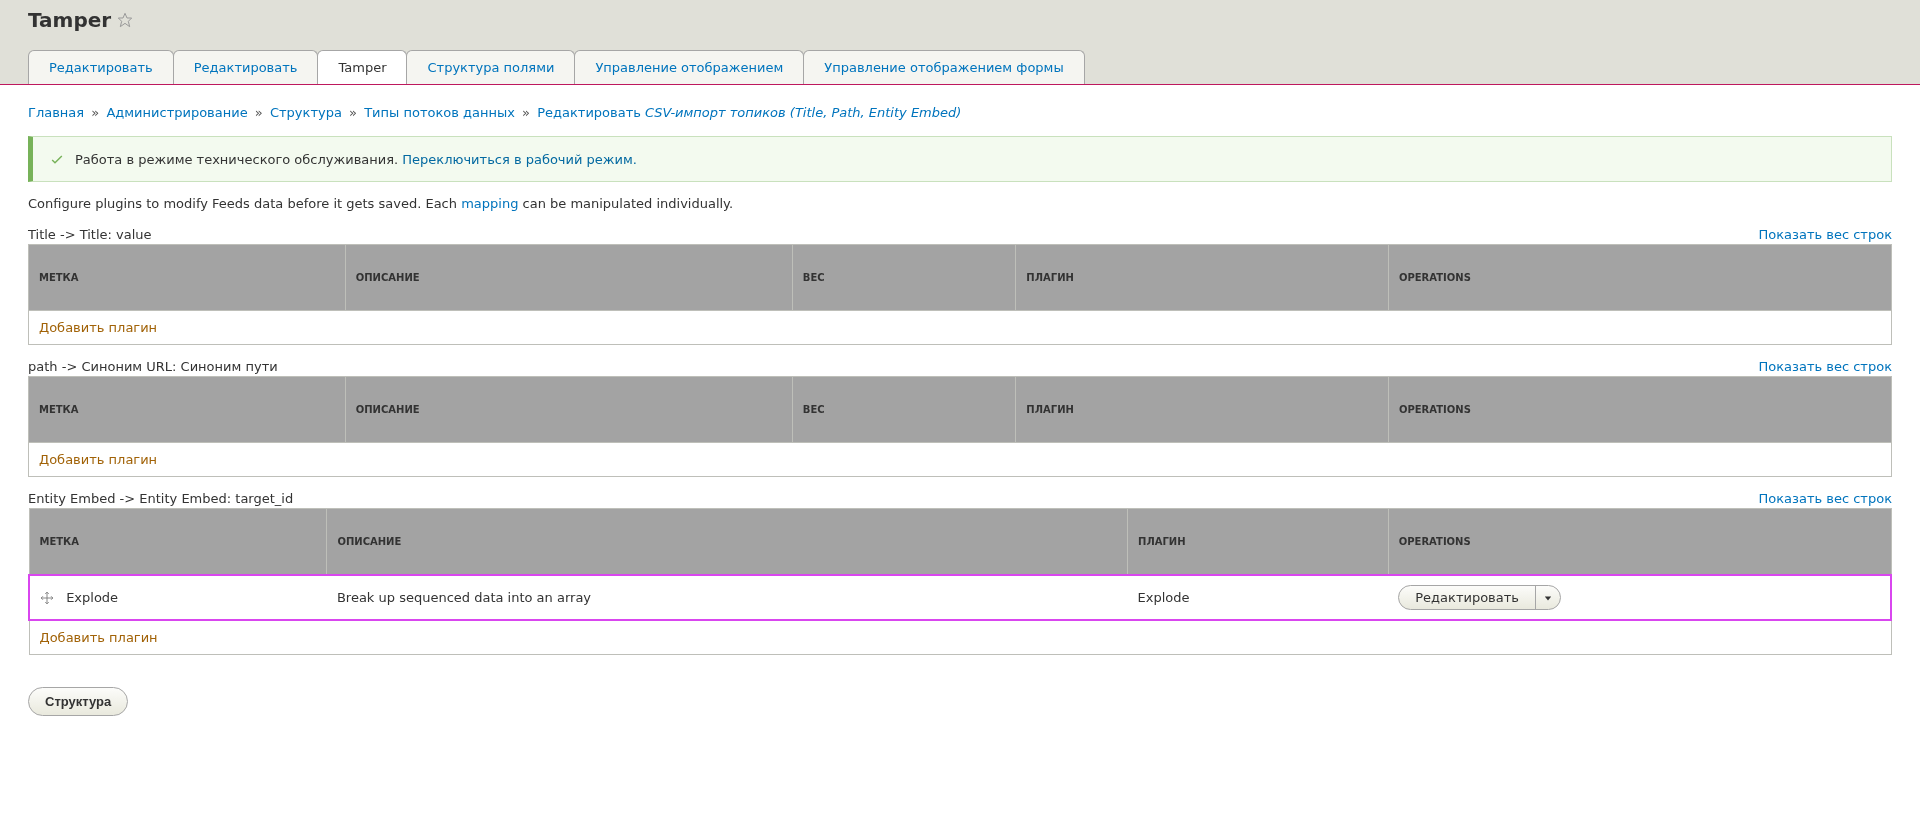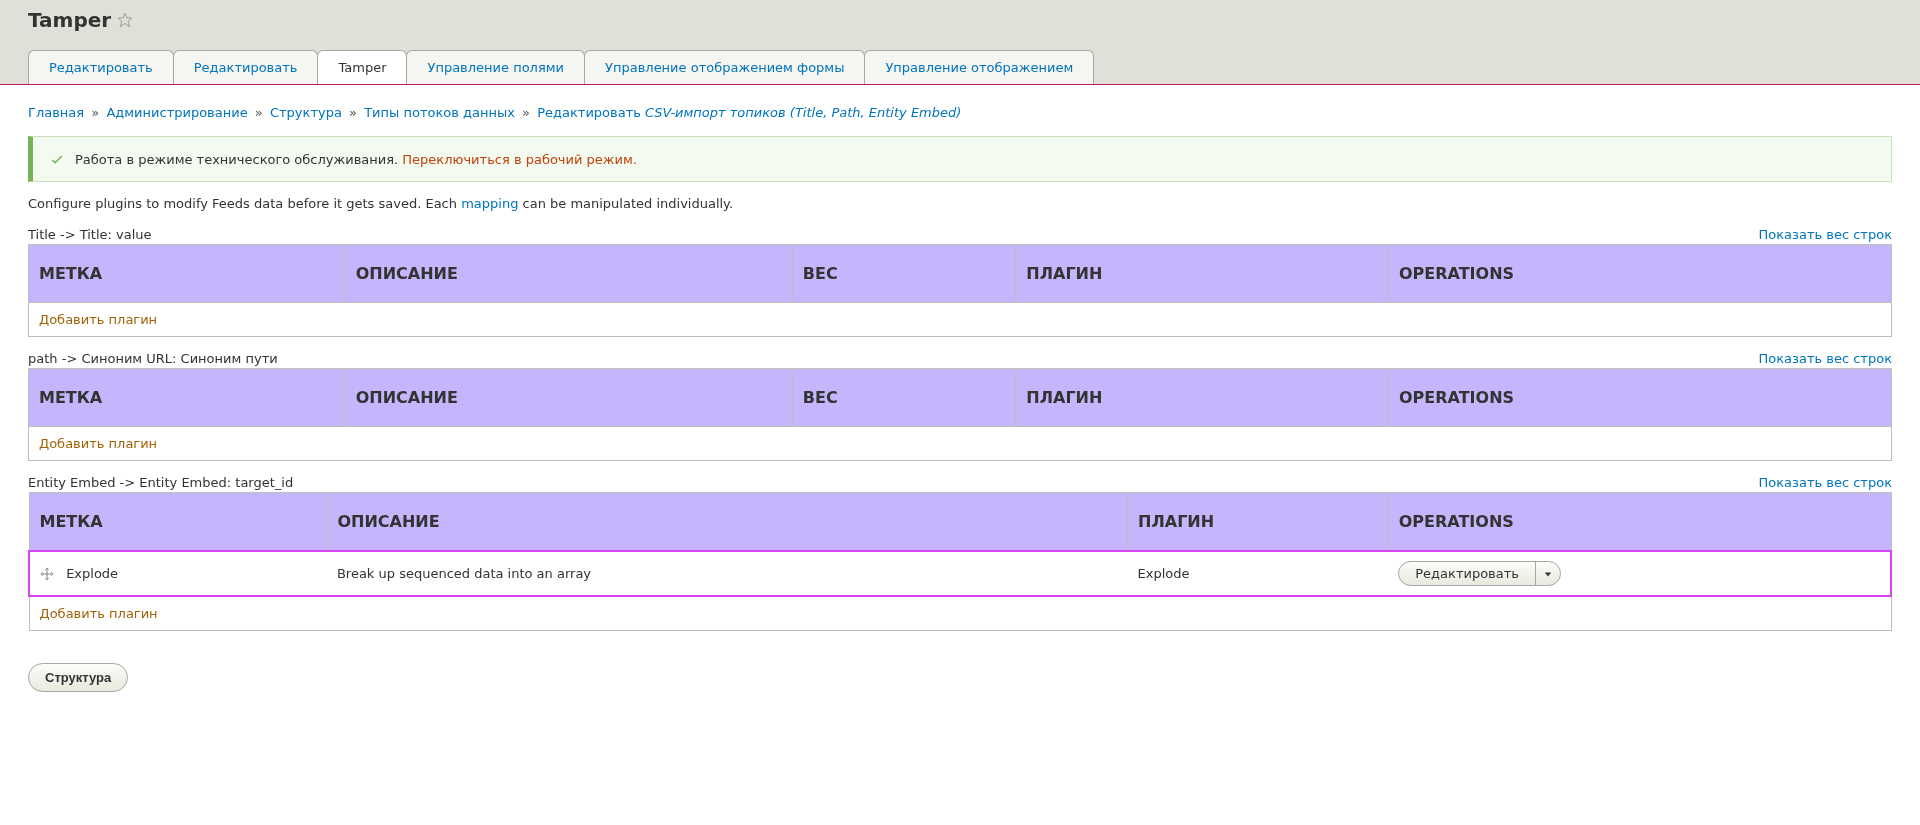--- a/index.html
+++ b/index.html
@@ -69,43 +69,43 @@
   margin-bottom: 14px;
   display: flex;
   align-items: center;
   gap: 10px;
 }
 .check-icon {
   width: 16px;
   height: 16px;
   fill: #77b259;
 }
-.status-message a { color: #c2410c; text-decoration: none; }
+.status-message a { color: #0369a1; text-decoration: none; }
 .description-text { margin-bottom: 16px; }
 .description-text a { color: #0074bd; text-decoration: none; }
 .section { margin-bottom: 14px; }
 .section-header {
   display: flex;
   justify-content: space-between;
   align-items: flex-end;
   margin-bottom: 2px;
 }
 .section-label { font-size: 13px; color: #333; }
 .weight-link { color: #0074bd; text-decoration: none; font-size: 13px; }
 table {
   width: 100%;
   border-collapse: collapse;
   border: 1px solid #bebfb9;
 }
 th {
-  background: #c4b5fd;
+  background: #a3a3a3;
   text-align: left;
-  padding: 19px 10px;
+  padding: 27px 10px;
   font-weight: bold;
-  font-size: 16px;
+  font-size: 10px;
   border: 1px solid #bebfb9;
   color: #333;
 }
 td {
   padding: 9px 10px;
   border: 1px solid #bebfb9;
   border-left: none;
   border-right: none;
   font-size: 13px;
 }
@@ -164,23 +164,23 @@
   <h1 class="page-title">
     <span>Tamper</span>
     <svg class="star-icon" viewBox="0 0 24 24">
       <polygon points="12,2 15,9 22,9 17,14 19,22 12,17 5,22 7,14 2,9 9,9"></polygon>
     </svg>
   </h1>
   <div class="tabs">
     <div class="tab">Редактировать</div>
     <div class="tab">Редактировать</div>
     <div class="tab active">Tamper</div>
-    <div class="tab">Управление полями</div>
+    <div class="tab">Структура полями</div>
+    <div class="tab">Управление отображением</div>
     <div class="tab">Управление отображением формы</div>
-    <div class="tab">Управление отображением</div>
   </div>
 </div>
 
 <div class="content">
   <nav class="breadcrumb">
     <a href="#">Главная</a>
     <span class="sep">»</span>
     <a href="#">Администрирование</a>
     <span class="sep">»</span>
     <a href="#">Структура</a>

